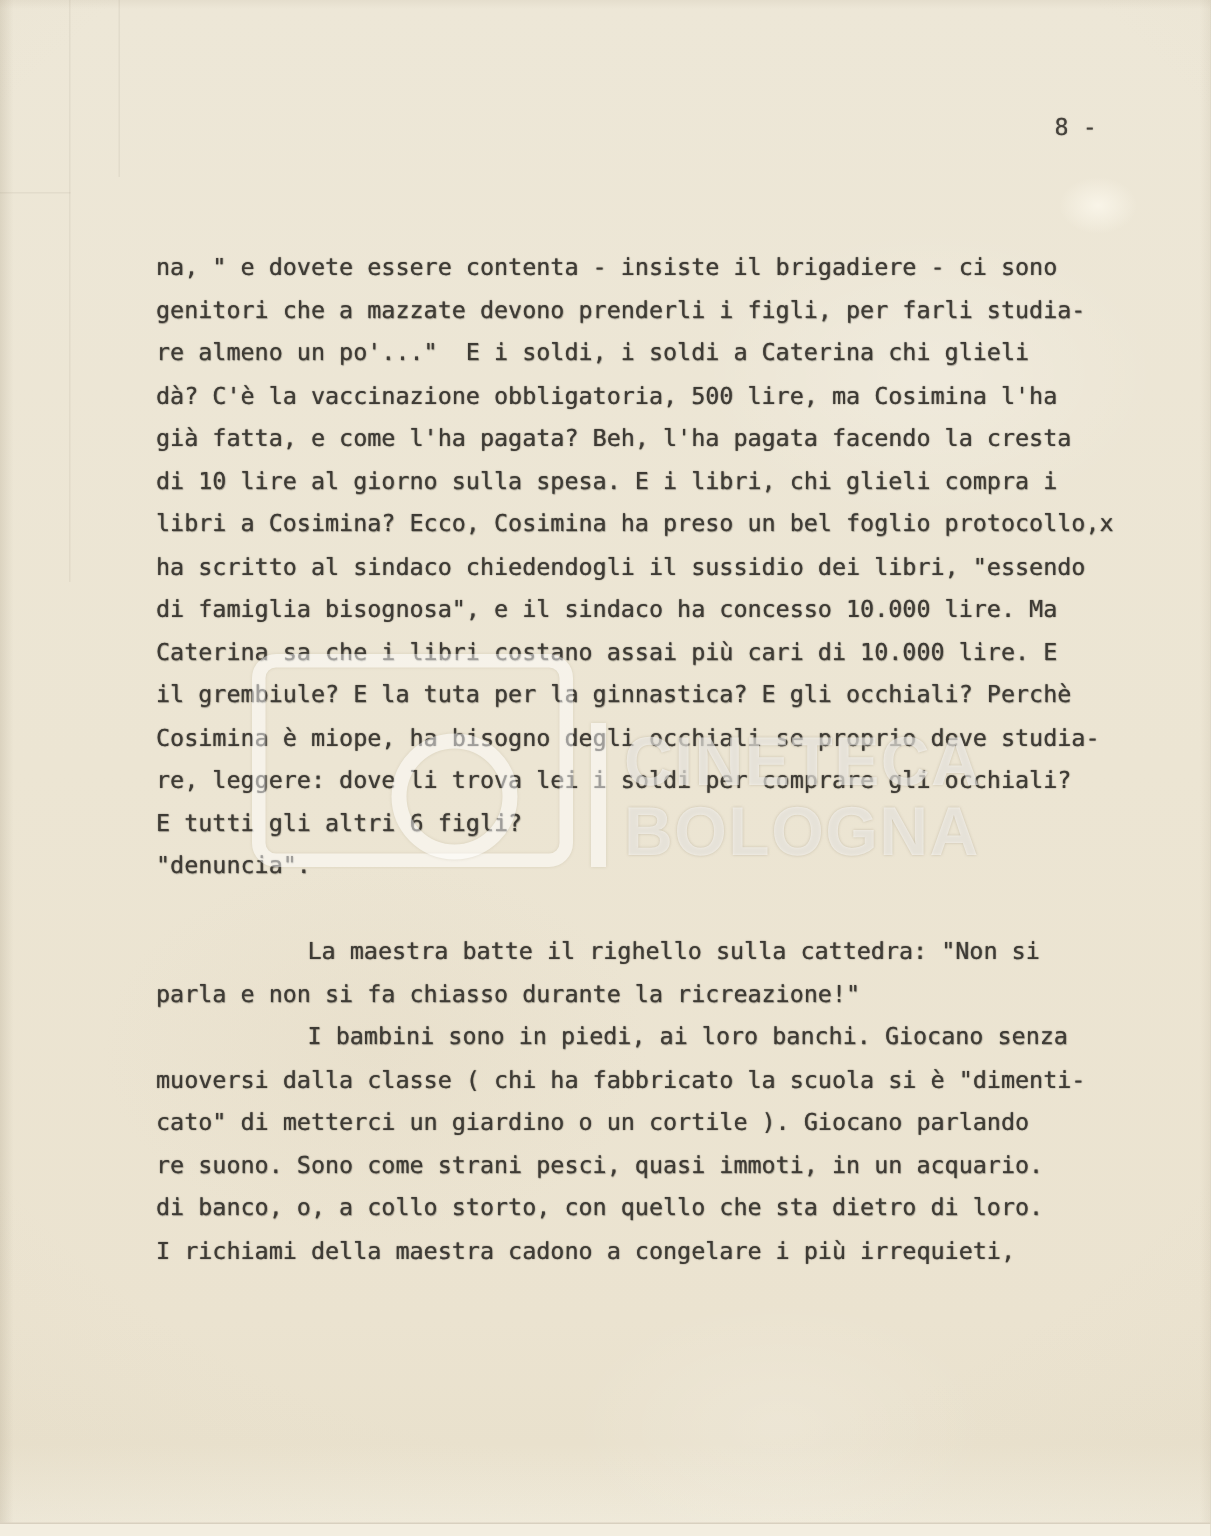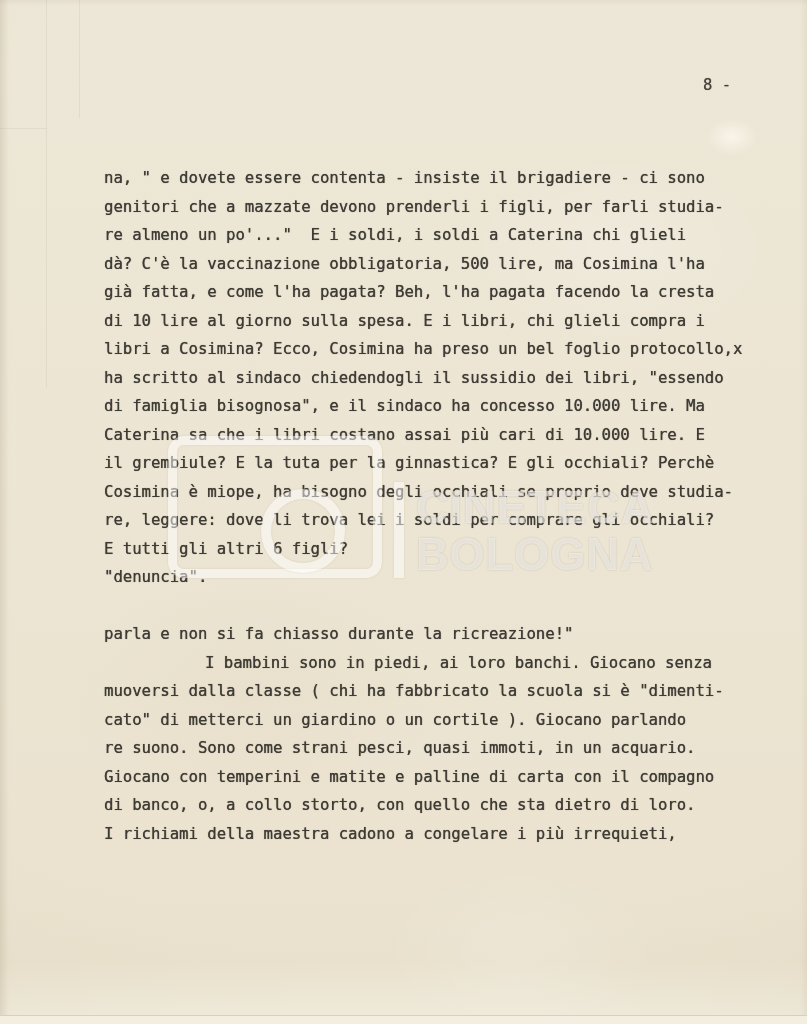--- a/index.html
+++ b/index.html
@@ -126,26 +126,26 @@
       <div class="line">libri a Cosimina? Ecco, Cosimina ha preso un bel foglio protocollo,x</div>
       <div class="line">ha scritto al sindaco chiedendogli il sussidio dei libri, "essendo</div>
       <div class="line">di famiglia bisognosa", e il sindaco ha concesso 10.000 lire. Ma</div>
       <div class="line">Caterina sa che i libri costano assai più cari di 10.000 lire. E</div>
       <div class="line">il grembiule? E la tuta per la ginnastica? E gli occhiali? Perchè</div>
       <div class="line">Cosimina è miope, ha bisogno degli occhiali se proprio deve studia-</div>
       <div class="line">re, leggere: dove li trova lei i soldi per comprare gli occhiali?</div>
       <div class="line">E tutti gli altri 6 figli?</div>
       <div class="line">"denuncia".</div>
       <div class="line"></div>
+      <div class="line indent">La maestra batte il righello sulla cattedra: "Non si</div>
       <div class="line">parla e non si fa chiasso durante la ricreazione!"</div>
       <div class="line indent">I bambini sono in piedi, ai loro banchi. Giocano senza</div>
       <div class="line">muoversi dalla classe ( chi ha fabbricato la scuola si è "dimenti-</div>
       <div class="line">cato" di metterci un giardino o un cortile ). Giocano parlando</div>
       <div class="line">re suono. Sono come strani pesci, quasi immoti, in un acquario.</div>
-      <div class="line">Giocano con temperini e matite e palline di carta con il compagno</div>
       <div class="line">di banco, o, a collo storto, con quello che sta dietro di loro.</div>
       <div class="line">I richiami della maestra cadono a congelare i più irrequieti,</div>
     </div>
 
   <div class="watermark">
     <div class="wm-frame">
       <div class="wm-ring"></div>
     </div>
     <div class="wm-bar"></div>
     <div class="wm-text">

